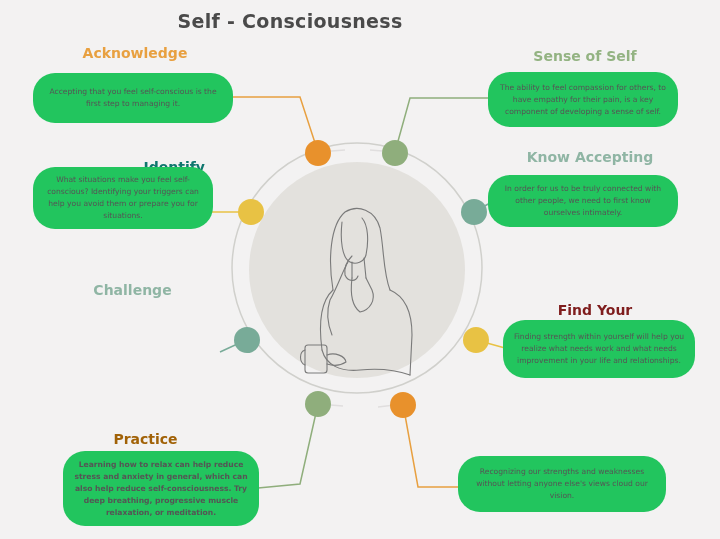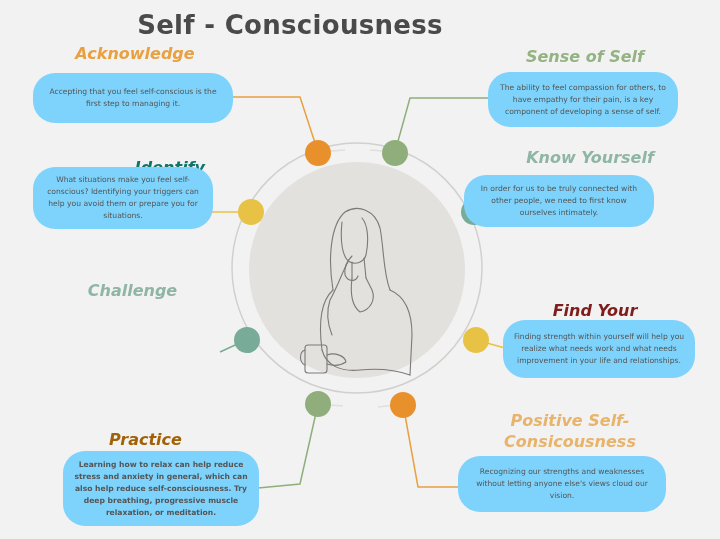--- a/index.html
+++ b/index.html
@@ -5,30 +5,30 @@
     html, body { margin: 0; padding: 0; }
     body {
       width: 720px; height: 539px; overflow: hidden;
       background: #f3f2f2;
       font-family: "DejaVu Sans", sans-serif;
       position: relative;
     }
     .page { position: absolute; left: 0; top: 0; width: 720px; height: 539px; }
     .title {
       position: absolute; left: 0; width: 580px; top: 10px;
-      text-align: center; font-size: 26px; font-weight: bold;
+      text-align: center; font-size: 19px; font-weight: bold;
       color: #4a4a4a; letter-spacing: 0.3px;
     }
     svg.lines { position: absolute; left: 0; top: 0; }
     .heading {
       position: absolute; text-align: center; font-weight: bold;
-      font-size: 16px; line-height: 21px; font-style: italic;
+      font-size: 14px; line-height: 21px;
     }
     .card {
-      position: absolute; background: #7dd3fc; border-radius: 22px;
+      position: absolute; background: #22c55e; border-radius: 22px;
       display: flex; align-items: center; justify-content: center;
       text-align: center; color: #555555; font-size: 7.6px; line-height: 12px;
       padding: 0 10px; box-sizing: border-box;
     }
     .dot {
       position: absolute; width: 26px; height: 26px; border-radius: 50%;
       margin-left: -13px; margin-top: -13px;
     }
   </style>
 </head>
@@ -98,27 +98,26 @@
 
   <div class="heading" style="left:60px;top:43px;width:150px;color:#e8a040;">Acknowledge</div>
   <div class="card" style="left:33px;top:73px;width:200px;height:50px;">Accepting that you feel self-conscious is the first step to managing it.</div>
 
   <div class="heading" style="left:510px;top:46px;width:150px;color:#93b382;">Sense of Self</div>
   <div class="card" style="left:488px;top:72px;width:190px;height:55px;">The ability to feel compassion for others, to have empathy for their pain, is a key component of developing a sense of self.</div>
 
   <div class="heading" style="left:60px;top:157px;width:145px;color:#0f766e;text-align:right;">Identify</div>
   <div class="card" style="left:33px;top:167px;width:180px;height:62px;">What situations make you feel self-conscious? Identifying your triggers can help you avoid them or prepare you for situations.</div>
 
-  <div class="heading" style="left:505px;top:147px;width:170px;color:#8fb5a4;">Know Yourself</div>
-  <div class="card" style="left:464px;top:175px;width:190px;height:52px;">In order for us to be truly connected with other people, we need to first know ourselves intimately.</div>
+  <div class="heading" style="left:505px;top:147px;width:170px;color:#8fb5a4;">Know Accepting</div>
+  <div class="card" style="left:488px;top:175px;width:190px;height:52px;">In order for us to be truly connected with other people, we need to first know ourselves intimately.</div>
 
   <div class="heading" style="left:60px;top:280px;width:145px;color:#8fb5a4;">Challenge</div>
 
   <div class="heading" style="left:530px;top:272px;width:130px;color:#7f1d1d;margin-top:28px;">Find Your Strength</div>
   <div class="card" style="left:503px;top:320px;width:192px;height:58px;">Finding strength within yourself will help you realize what needs work and what needs improvement in your life and relationships.</div>
 
   <div class="heading" style="left:73px;top:429px;width:145px;color:#a16207;">Practice</div>
   <div class="card" style="left:63px;top:451px;width:196px;height:75px;font-weight:bold;">Learning how to relax can help reduce stress and anxiety in general, which can also help reduce self-consciousness. Try deep breathing, progressive muscle relaxation, or meditation.</div>
 
-  <div class="heading" style="left:495px;top:410px;width:150px;color:#e8b36a;">Positive Self-Consicousness</div>
   <div class="card" style="left:458px;top:456px;width:208px;height:56px;">Recognizing our strengths and weaknesses without letting anyone else's views cloud our vision.</div>
 
 </div>
 
 </body></html>

